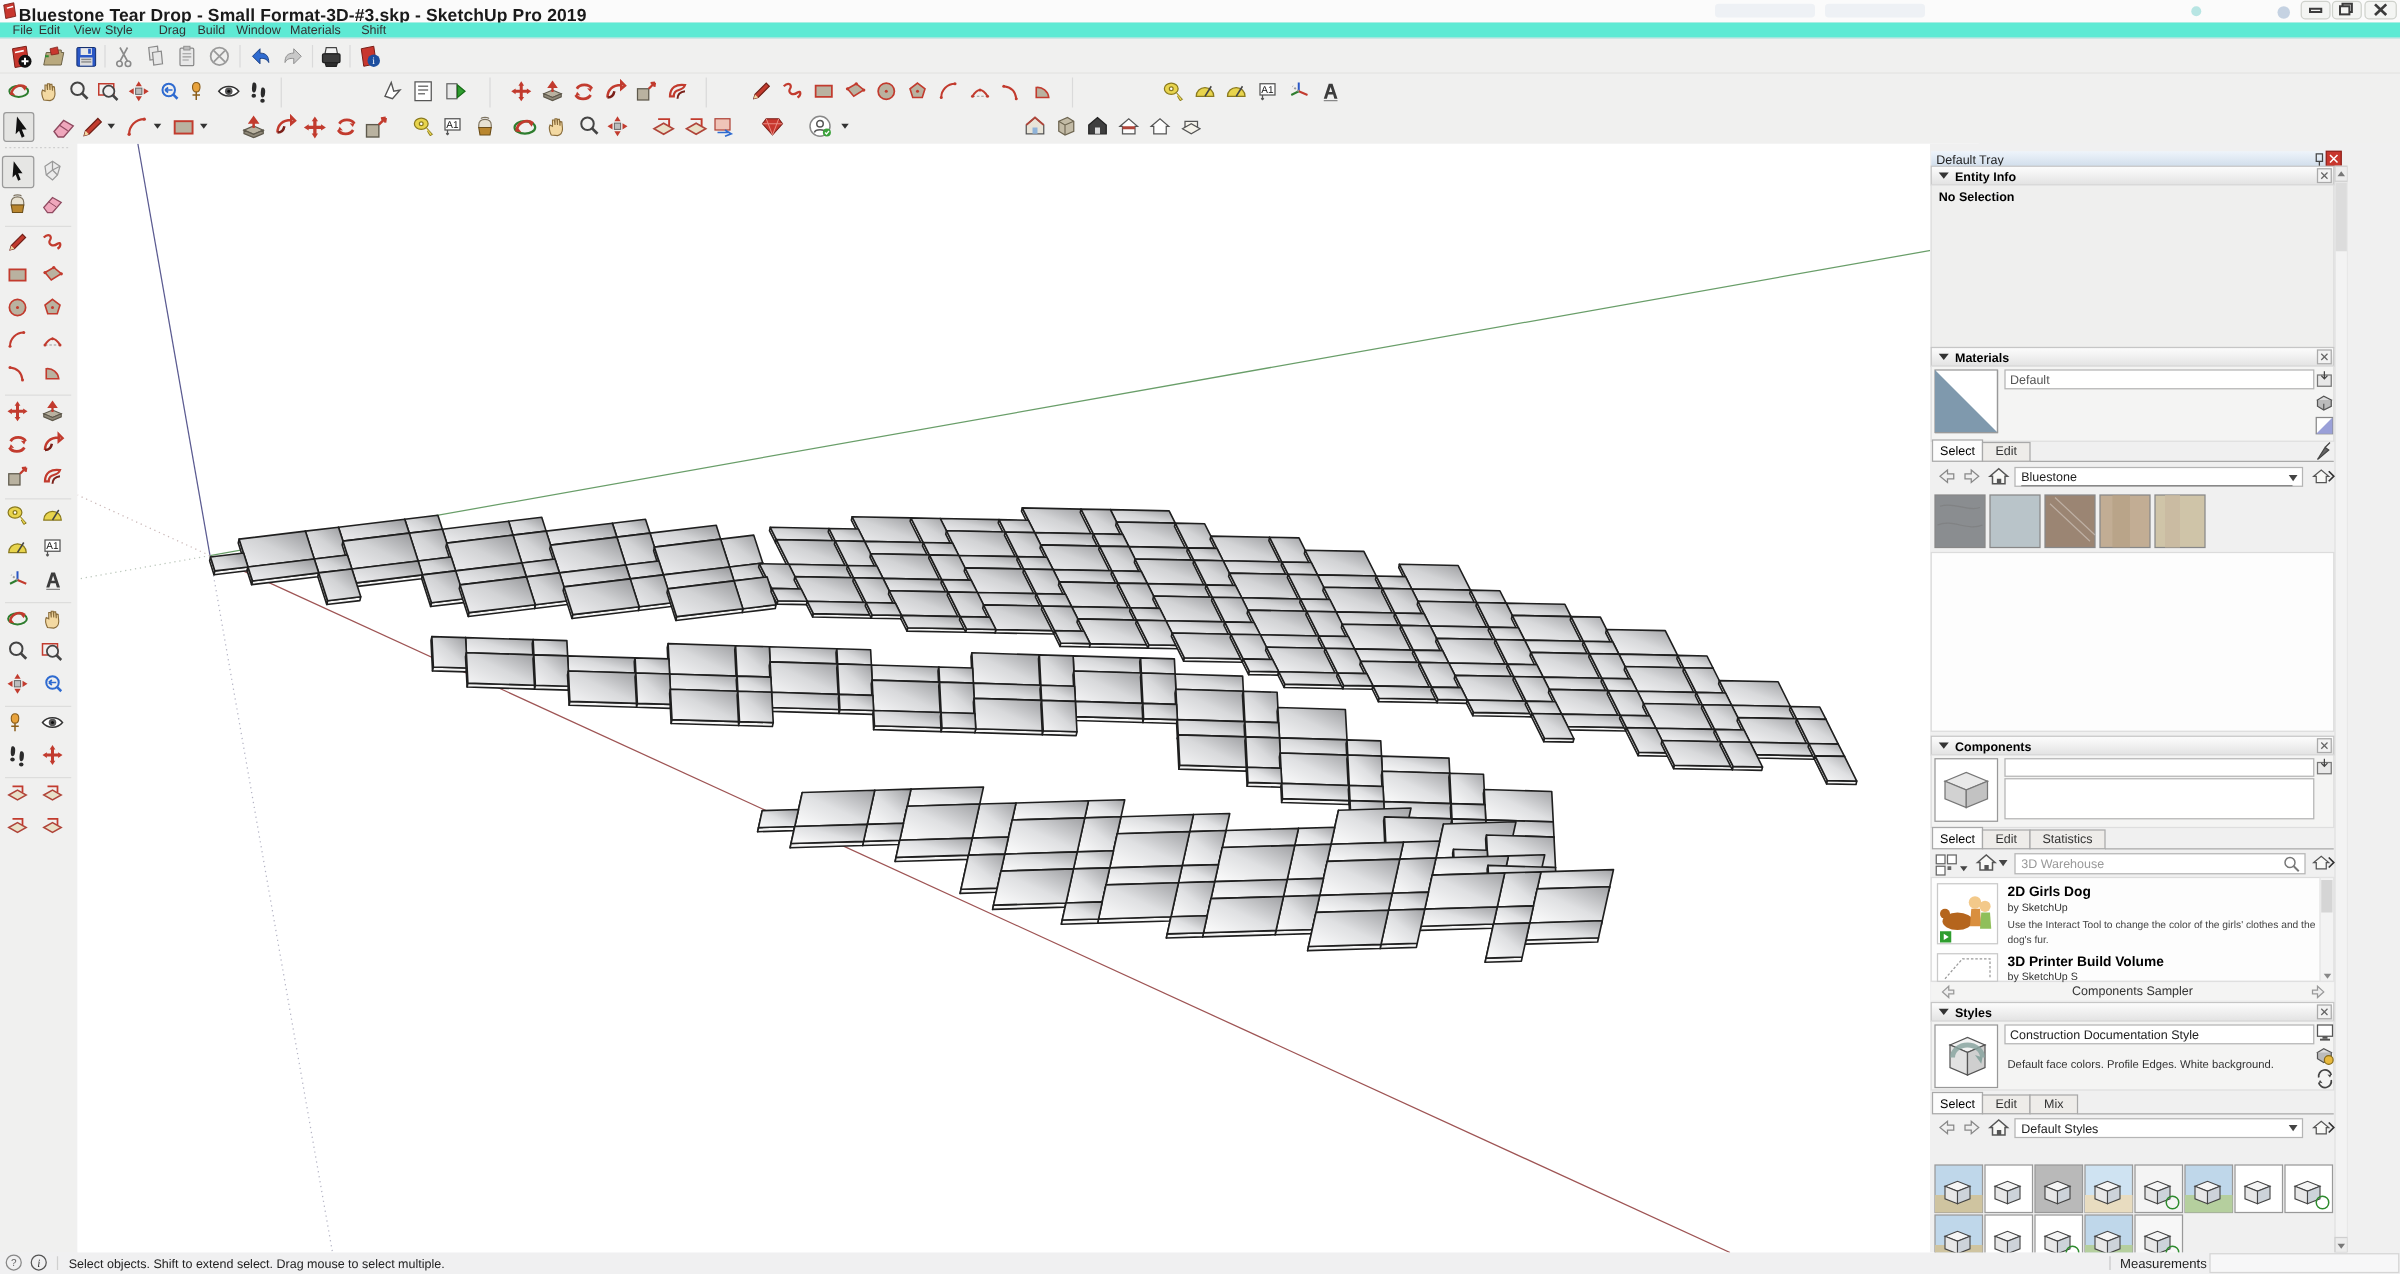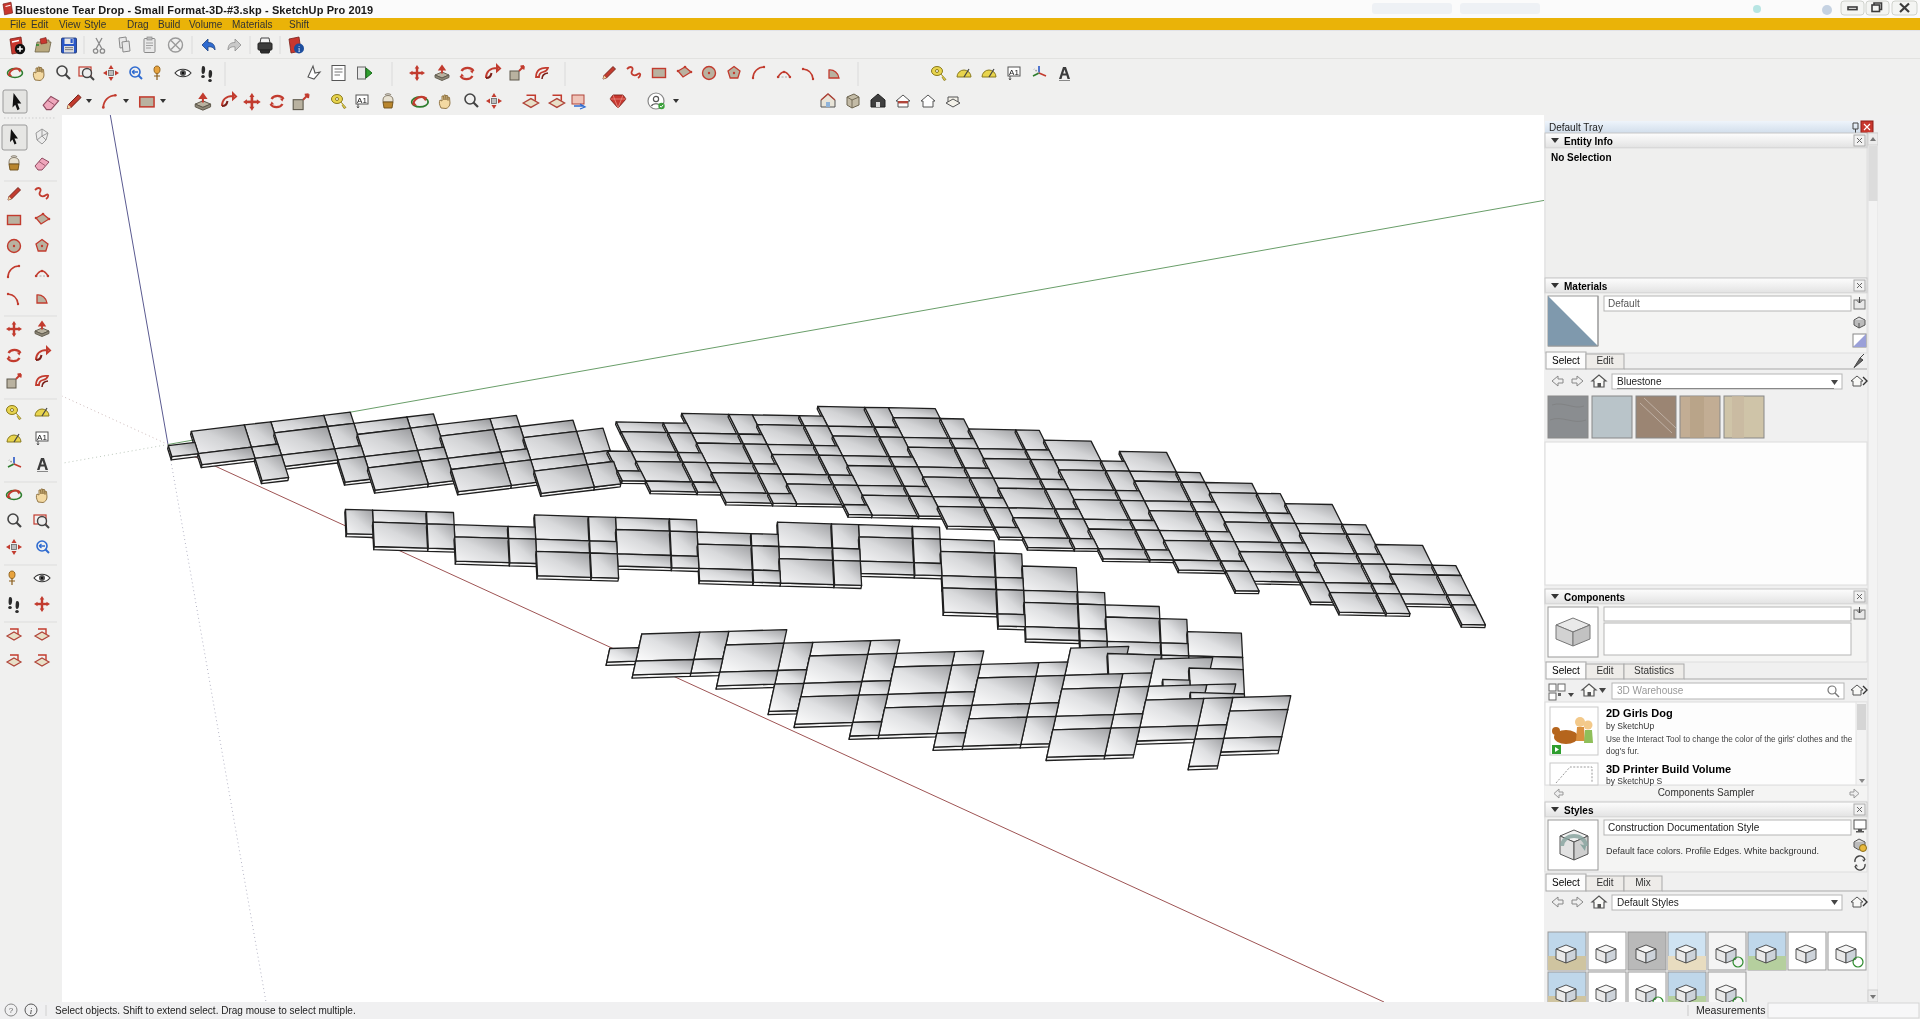--- a/index.html
+++ b/index.html
@@ -1,20 +1,20 @@
 <!DOCTYPE html>
 <html><head>
 <meta charset="utf-8">
 <style>
 html,body{margin:0;padding:0;width:1920px;height:1019px;overflow:hidden;
  font-family:"Liberation Sans", sans-serif;background:#f0f0f0;}
 *{box-sizing:border-box}
 .abs{position:absolute}
-#titletext{left:15px;top:4px;font-size:11px;color:#1a1a1a;font-weight:600;letter-spacing:0.1px}
-#menubar{left:0;top:18px;width:1920px;height:13px;background:#eab308;border-bottom:1px solid #e2e3e8}
+#titletext{left:15px;top:4px;font-size:14px;color:#1a1a1a;font-weight:600;letter-spacing:0.1px}
+#menubar{left:0;top:18px;width:1920px;height:13px;background:#5eead4;border-bottom:1px solid #e2e3e8}
 #menubar span{position:absolute;top:1px;font-size:10px;color:#333}
 #viewport{left:62px;top:115px;width:1521px;height:887px;background:#fff}
 #collapse{left:1583px;top:776px;width:14px;height:46px;background:#f0f0f0;border:1px solid #d5d5d5;border-radius:3px 0 0 3px}
 </style>
 </head>
 <body>
 <div class="abs" style="left:0;top:0"><svg width="1920" height="18" style="">
       <rect x="0" y="0" width="1920" height="18" fill="#fbfbfb"></rect>
       <path d="M3 4 L11 2.2 L12.6 13 L4.6 14.8 Z" fill="#c8372e" stroke="#7a1f18" stroke-width="0.7"></path>
       <path d="M5.5 6.5 L10.5 5.2" stroke="#fff" stroke-width="1.1"></path>
@@ -33,21 +33,21 @@
       </g>
     </svg></div>
 <div class="abs" id="titletext">Bluestone Tear Drop - Small Format-3D-#3.skp - SketchUp Pro 2019</div>
 <div class="abs" id="menubar">
 <span style="left:10px">File</span>
     <span style="left:31px">Edit</span>
     <span style="left:59px">View</span>
 <span style="left:84px">Style</span>
     <span style="left:127px">Drag</span>
     <span style="left:158px">Build</span>
-<span style="left:189px">Volume</span>
+<span style="left:189px">Window</span>
     <span style="left:232px">Materials</span>
     <span style="left:289px">Shift</span>
 </div>
 <div class="abs" style="left:0;top:31px"><svg width="1920" height="28" style="">
       <rect x="0" y="0" width="1920" height="28" fill="#f0f0ef"></rect>
       <line x1="0" y1="27.5" x2="1920" y2="27.5" stroke="#e2e2e0"></line>
       <g transform="translate(0,5)">
         <g transform="translate(8,0)">
           <path d="M2 3 L13 1 L15 16 L4 18 Z" fill="#c8372e" stroke="#7a1f18" stroke-width="0.8"></path>
           <path d="M4 6 L11 4.5" stroke="#fff" stroke-width="1.4"></path>

